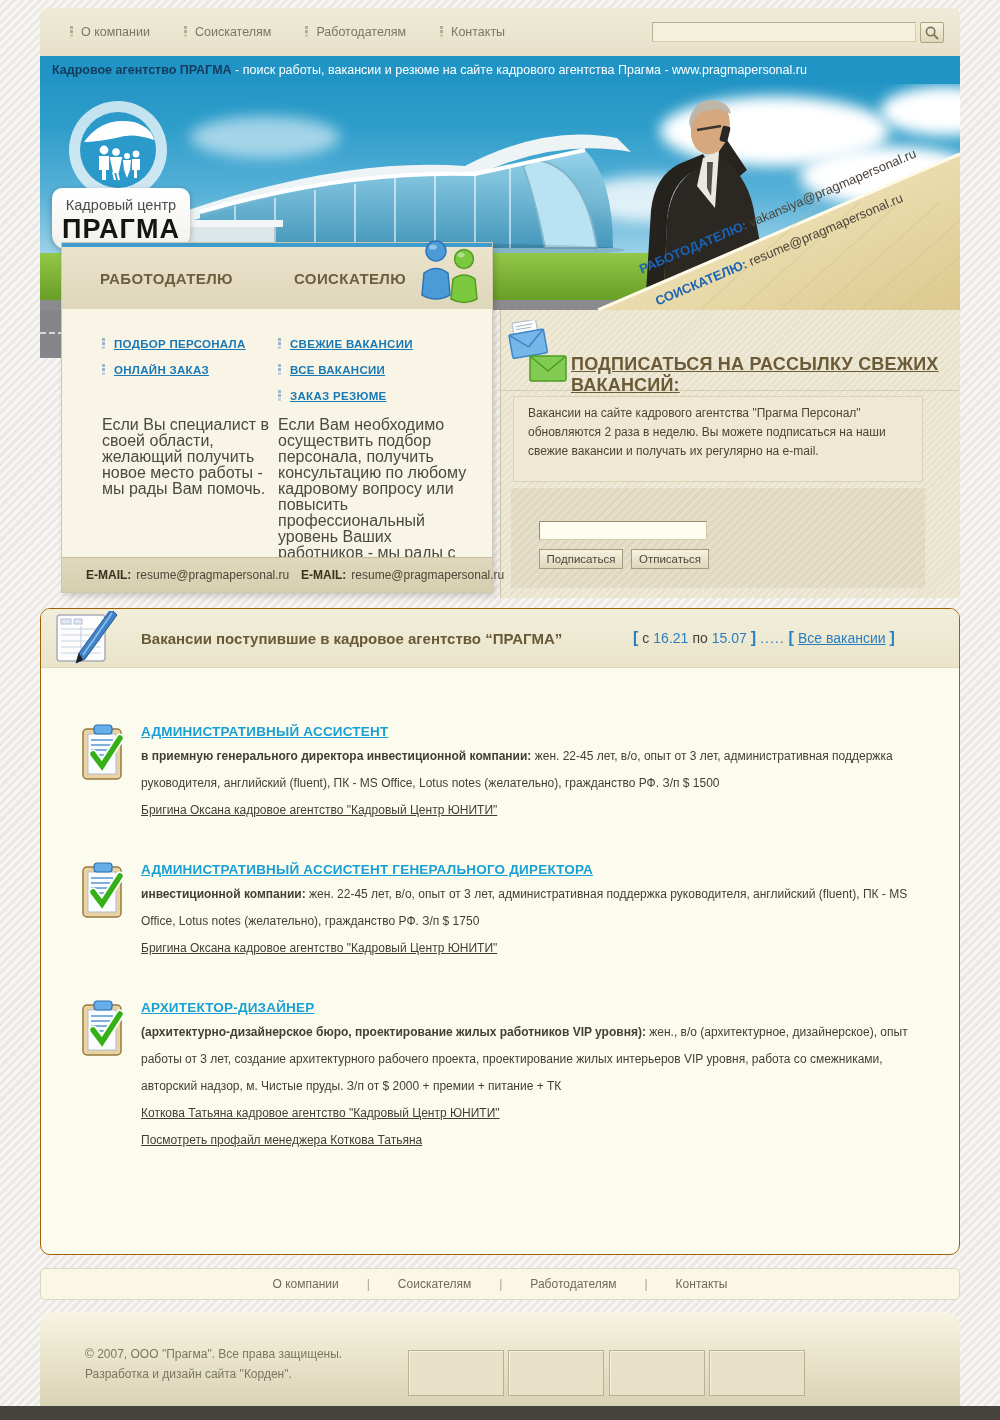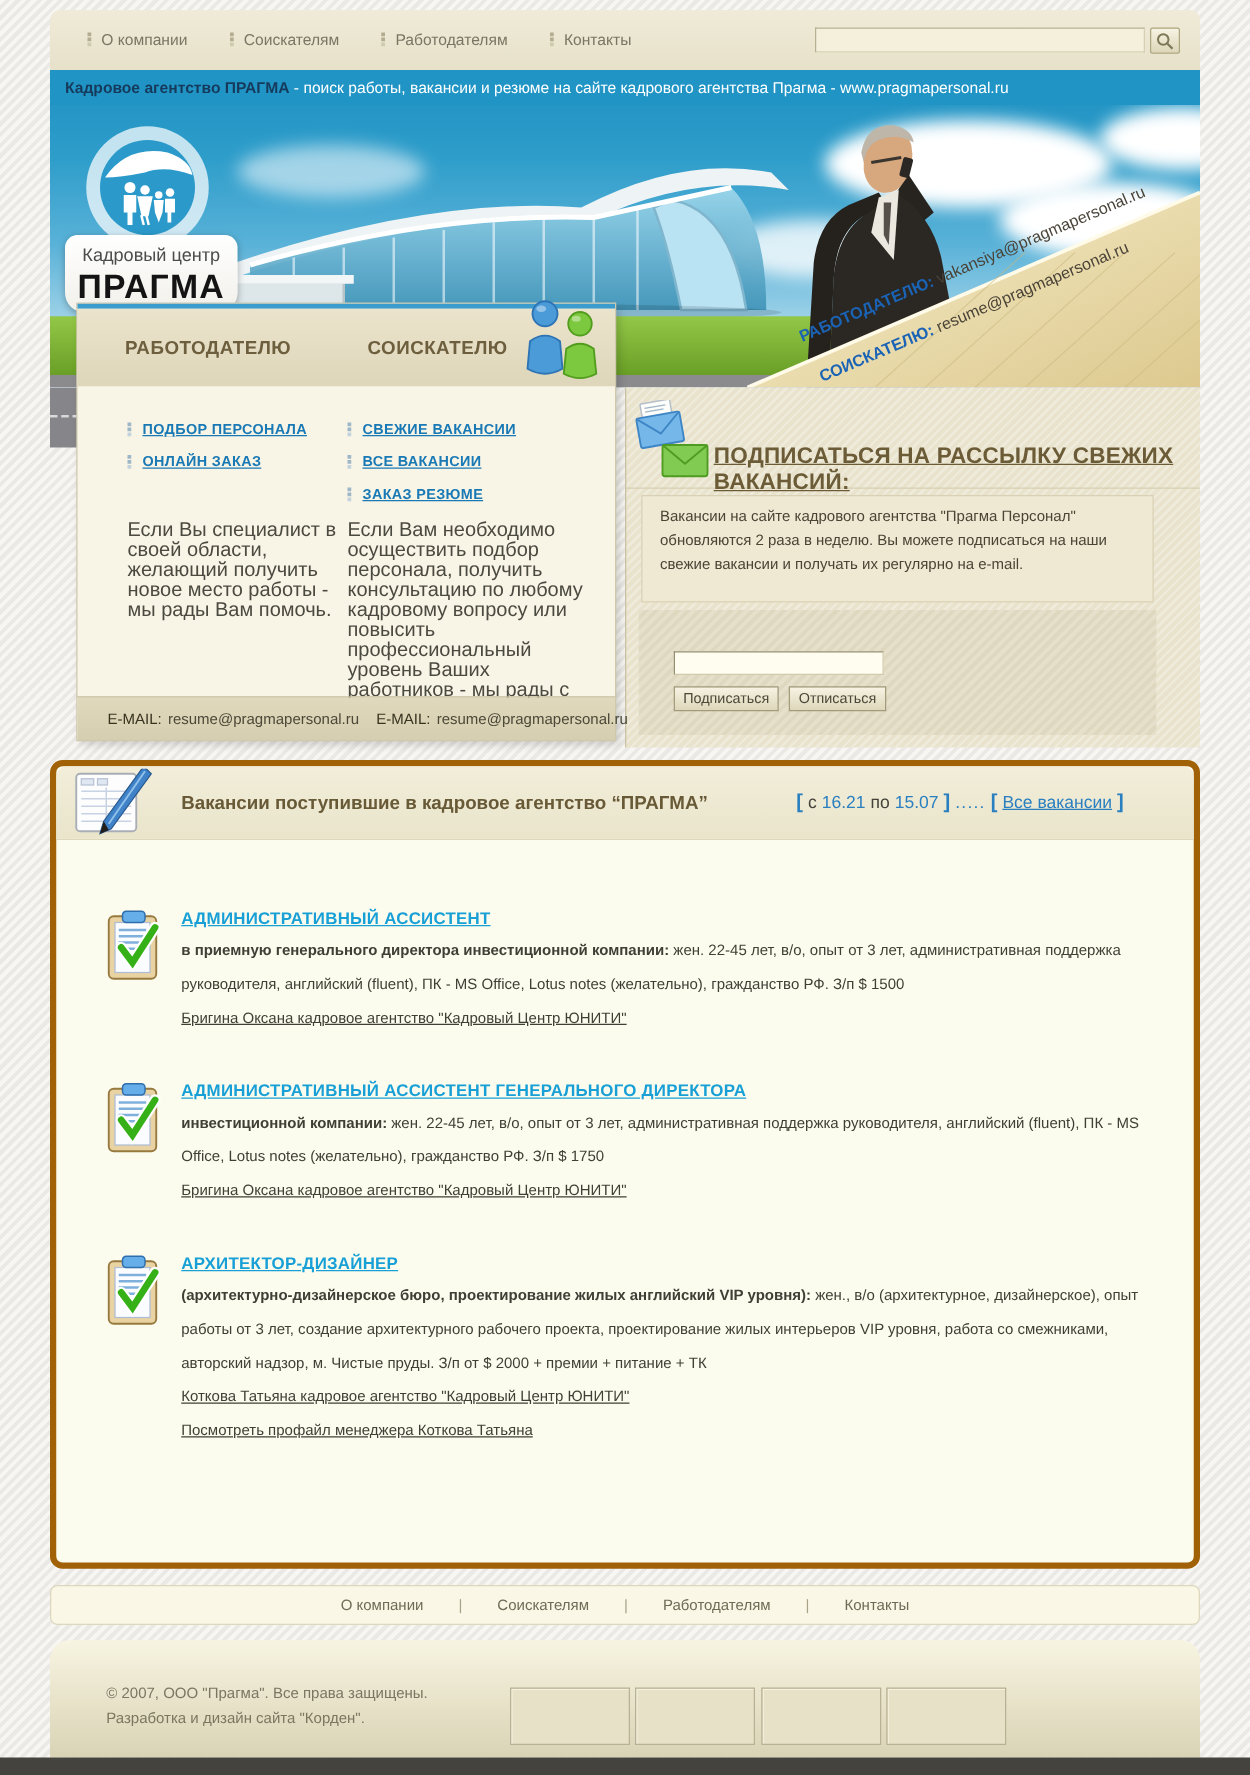--- a/index.html
+++ b/index.html
@@ -63,21 +63,21 @@
   .card-body{position:relative;height:249px;}
   .card-col{position:absolute;top:26px;}
   .col-employer{left:20px;width:182px;margin-left:20px;}
   .col-seeker{left:216px;width:202px;}
   .card-link-row{display:flex;align-items:center;gap:9px;height:17px;margin-bottom:9px;cursor:pointer;}
   .card-link{color:#1879b5;font-size:11.5px;font-weight:bold;text-decoration:underline;letter-spacing:.3px;}
   .card-para{position:absolute;top:82px;left:0;right:6px;font-size:16px;line-height:16px;color:#4b4a40;}
   .card-footer{position:absolute;bottom:0;left:0;width:100%;height:34px;
     background:linear-gradient(#e0d9bd,#d6ceb0);border-top:1px solid #c5bd9e;display:flex;align-items:center;}
   .email-cell{width:50%;padding-left:24px;font-size:12px;color:#4c4838;box-sizing:border-box;white-space:nowrap;}
-  .email-label{font-weight:normal;color:#37331f;margin-right:5px;}
+  .email-label{font-weight:bold;color:#37331f;margin-right:5px;}
 
   
   .sub-panel{position:absolute;left:460px;top:302px;width:460px;height:288px;z-index:4;
     background:#e9e3cd;border-left:1px solid #cbc3a4;box-sizing:border-box;
     background-image:repeating-linear-gradient(135deg,rgba(255,255,255,.28) 0 2px,transparent 2px 5px);}
   .sub-head{position:absolute;left:0;top:0;width:100%;height:80px;border-bottom:1px solid #d6cfb2;}
   .envelopes{position:absolute;left:6px;top:10px;width:62px;height:66px;}
   .sub-title{position:absolute;left:70px;top:44px;font-size:18px;font-weight:bold;color:#6b5b36;
     text-decoration:underline;letter-spacing:.2px;}
   .sub-msg{position:absolute;left:12px;top:86px;width:410px;height:86px;box-sizing:border-box;
@@ -89,21 +89,21 @@
     outline:none;font-size:12px;padding:0 5px;color:#4c4738;}
   .sub-btn{position:absolute;top:61px;height:20px;font-size:11.5px;color:#4c4738;cursor:pointer;
     background:linear-gradient(#f7f3e2,#ded7bb);border:1px solid #a49b7d;font-family:"Liberation Sans",sans-serif;}
   .btn-sub{left:28px;width:84px;}
   .btn-unsub{left:120px;width:78px;}
   .sub-counter{position:absolute;left:212px;top:28px;width:216px;text-align:center;
     font-size:15px;color:#8d8267;line-height:22px;}
 
   
   .vac-panel{position:absolute;left:0;top:600px;width:920px;height:647px;box-sizing:border-box;
-    background:#fcfcee;border:5px solid #a16207;border-radius:10px;}
+    background:#fcfcee;border:1px solid #a16207;border-radius:10px;}
   .vac-head{height:58px;background:linear-gradient(#f2eeda,#e9e4ca);border-radius:9px 9px 0 0;
     border-bottom:1px solid #ddd7bc;position:relative;}
   .vac-head-icon{position:absolute;left:14px;top:2px;width:64px;height:54px;}
   .vac-title{position:absolute;left:100px;top:21px;font-size:15px;font-weight:bold;color:#695a37;}
   .vac-period{position:absolute;left:590px;top:20px;font-size:14px;color:#44423a;white-space:nowrap;}
   .vac-period span{margin:0 2px;}
   .br{color:#2a7fc0;font-weight:bold;font-size:16px;}
   .pd{color:#2a7fc0;}
   .dots-run{color:#2a7fc0;letter-spacing:1px;}
   .all-link{color:#2a7fc0;text-decoration:underline;cursor:pointer;}
@@ -435,21 +435,21 @@
                 <line x1="10" y1="31" x2="28" y2="31"></line>
               </g>
             <rect x="13" y="1" width="18" height="9" rx="3" fill="#66aeea" stroke="#2f6fae" stroke-width="1.2"></rect>
             <path d="M12,30 L21,42 L39,14" fill="none" stroke="#ffffff" stroke-width="9" stroke-linecap="round"></path>
             <path d="M12,30 L21,42 L39,14" fill="none" stroke="#35b117" stroke-width="5.5" stroke-linecap="round"></path>
           </svg>
         </div>
         <div class="vac-content">
           <span class="vac-title-link">АРХИТЕКТОР-ДИЗАЙНЕР</span>
           <div class="vac-desc">
-            <span class="vac-lead">(архитектурно-дизайнерское бюро, проектирование жилых английский VIP уровня):</span><span> жен., в/о (архитектурное, дизайнерское), опыт работы от 3 лет, создание архитектурного рабочего проекта, проектирование жилых интерьеров VIP уровня, работа со смежниками, авторский надзор, м. Чистые пруды. З/п от $ 2000 + премии + питание + ТК</span>
+            <span class="vac-lead">(архитектурно-дизайнерское бюро, проектирование жилых работников VIP уровня):</span><span> жен., в/о (архитектурное, дизайнерское), опыт работы от 3 лет, создание архитектурного рабочего проекта, проектирование жилых интерьеров VIP уровня, работа со смежниками, авторский надзор, м. Чистые пруды. З/п от $ 2000 + премии + питание + ТК</span>
           </div>
           <div><span class="vac-mgr">Коткова Татьяна кадровое агентство "Кадровый Центр ЮНИТИ"</span></div>
           <div><span class="vac-mgr">Посмотреть профайл менеджера Коткова Татьяна</span></div>
         </div>
       </div>
 
     </div>
   </div>
 
   <div class="fnav">

